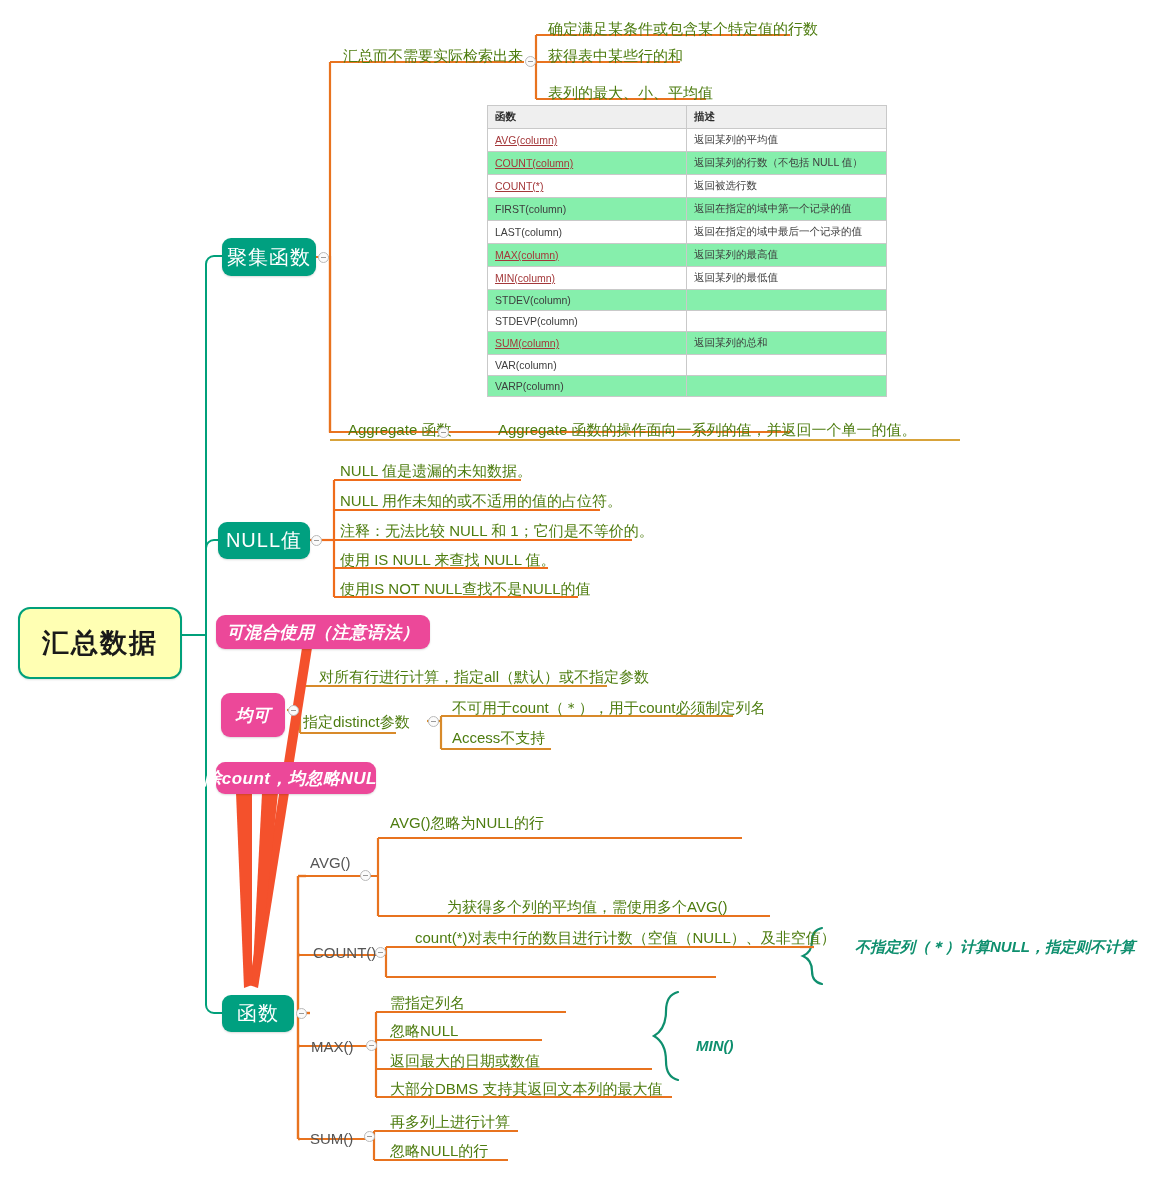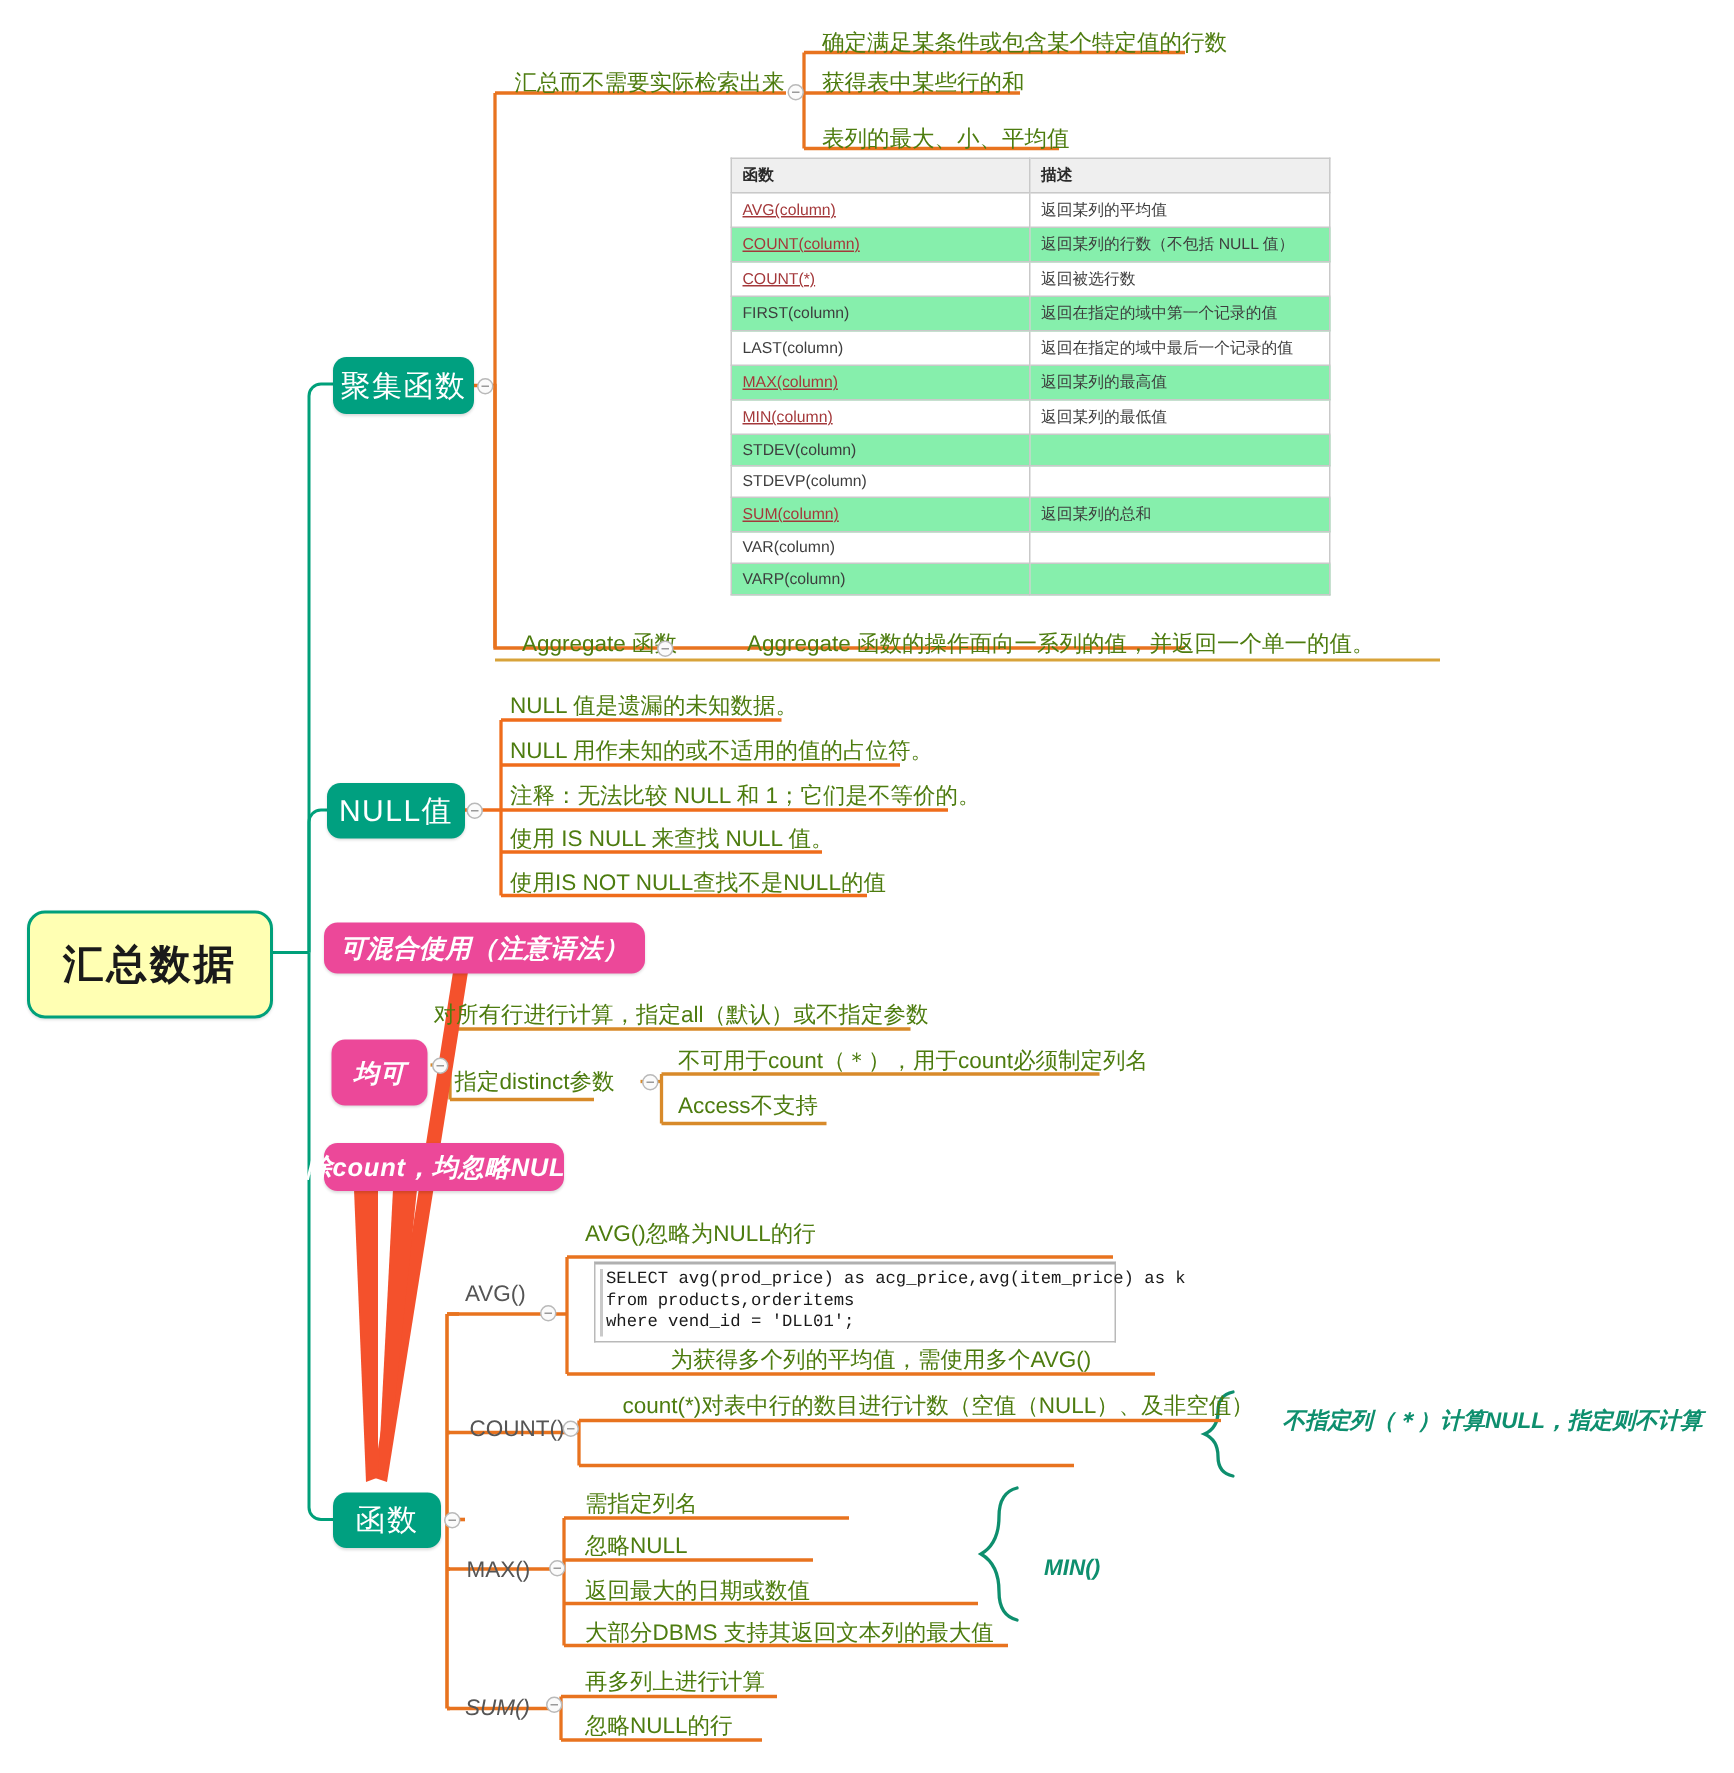--- a/index.html
+++ b/index.html
@@ -343,54 +343,51 @@
 
   <div class="chip orange" style="left:216px; top:615px; width:214px; height:34px;">
     <span>可混合使用（注意语法）</span>
   </div>
 
   <div class="chip orange" style="left:221px; top:693px; width:64px; height:44px;">
     <span>均可</span>
   </div>
   <div class="toggle" style="left:288px; top:705px;"></div>
 
-  <div class="leaf" style="left:289px; top:668px;">对所有行进行计算，指定all（默认）或不指定参数</div>
+  <div class="leaf" style="left:319px; top:668px;">对所有行进行计算，指定all（默认）或不指定参数</div>
   <div class="leaf" style="left:303px; top:713px;">指定distinct参数</div>
   <div class="toggle" style="left:428px; top:716px;"></div>
   <div class="leaf" style="left:452px; top:699px;">不可用于count（＊），用于count必须制定列名</div>
   <div class="leaf" style="left:452px; top:729px;">Access不支持</div>
 
   <div class="chip orange" style="left:216px; top:762px; width:160px; height:32px;">
     <span>除count，均忽略NULL</span>
   </div>
 
   <div class="chip green" style="left:222px; top:995px; width:72px; height:37px;">
     <span>函数</span>
   </div>
   <div class="toggle" style="left:296px; top:1008px;"></div>
 
   <div class="parentlbl" style="left:310px; top:854px;">AVG()</div>
   <div class="toggle" style="left:360px; top:870px;"></div>
   <div class="leaf" style="left:390px; top:814px;">AVG()忽略为NULL的行</div>
-  <div id="sql-block">SELECT avg(prod_price) as acg_price,avg(item_price) as k
-from products,orderitems
-where vend_id = 'DLL01';</div>
   <div class="leaf" style="left:447px; top:898px;">为获得多个列的平均值，需使用多个AVG()</div>
 
   <div class="parentlbl" style="left:313px; top:944px;">COUNT()</div>
   <div class="toggle" style="left:375px; top:947px;"></div>
   <div class="leaf" style="left:415px; top:929px;">count(*)对表中行的数目进行计数（空值（NULL）、及非空值）</div>
   <div class="annot" style="left:855px; top:938px;">不指定列（＊）计算NULL，指定则不计算</div>
 
   <div class="parentlbl" style="left:311px; top:1038px;">MAX()</div>
   <div class="toggle" style="left:366px; top:1040px;"></div>
   <div class="leaf" style="left:390px; top:994px;">需指定列名</div>
   <div class="leaf" style="left:390px; top:1022px;">忽略NULL</div>
   <div class="leaf" style="left:390px; top:1052px;">返回最大的日期或数值</div>
   <div class="leaf" style="left:390px; top:1080px;">大部分DBMS 支持其返回文本列的最大值</div>
   <div class="annot" style="left:696px; top:1037px;">MIN()</div>
 
-  <div class="parentlbl" style="left:310px; top:1130px;font-style:italic;">SUM()</div>
+  <div class="parentlbl" style="left:310px; top:1130px;">SUM()</div>
   <div class="toggle" style="left:364px; top:1131px;"></div>
   <div class="leaf" style="left:390px; top:1113px;">再多列上进行计算</div>
   <div class="leaf" style="left:390px; top:1142px;">忽略NULL的行</div>
 
 </div>
 
 </body></html>

